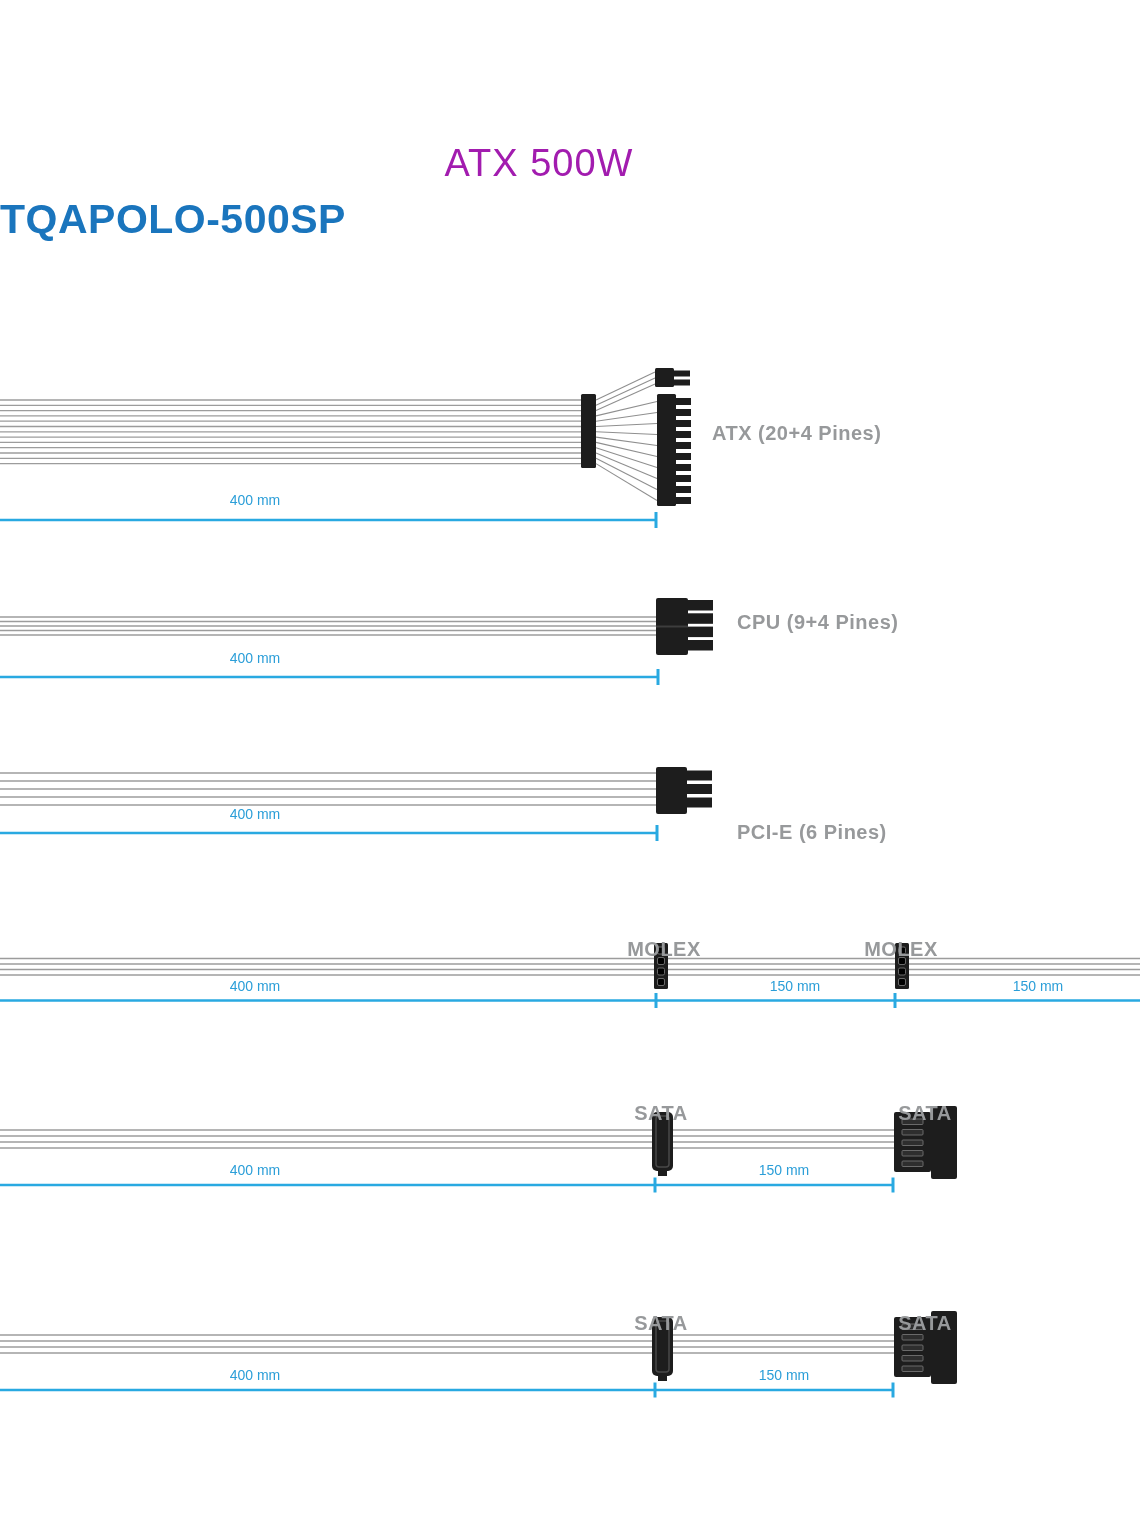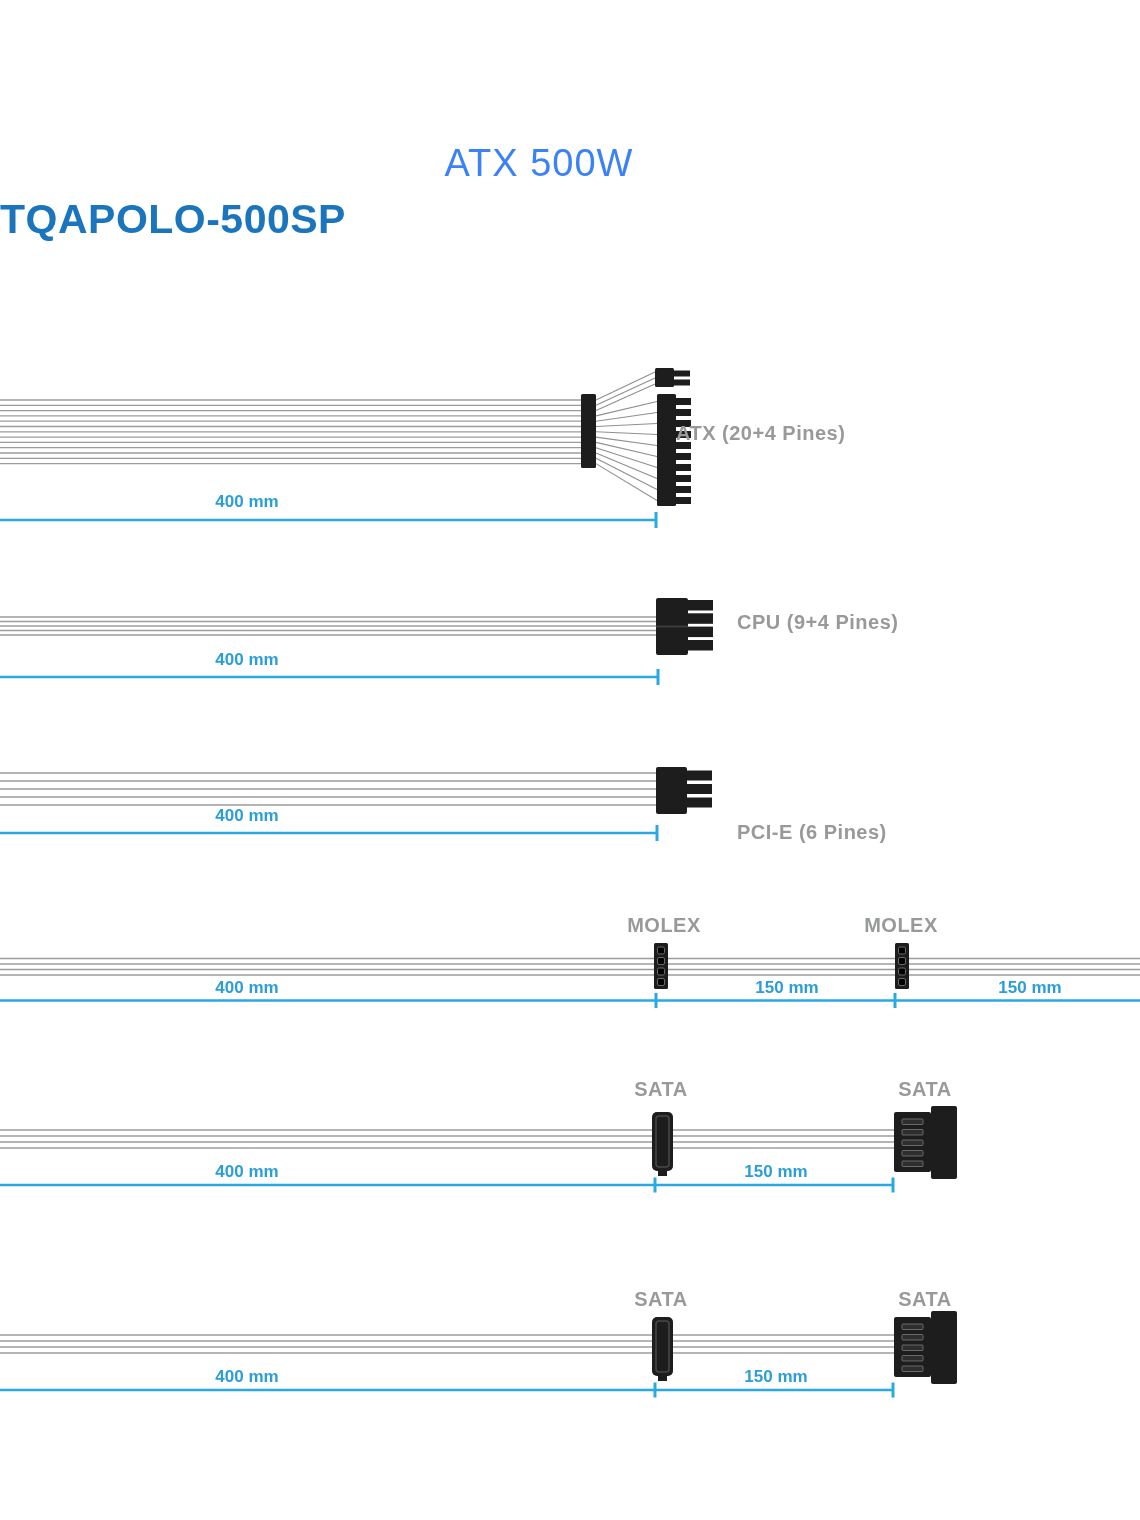--- a/index.html
+++ b/index.html
@@ -1,29 +1,29 @@
 <!DOCTYPE html>
 <html><head>
 <meta charset="utf-8">
 <style>
   html,body{margin:0;padding:0;background:#ffffff;}
   .canvas{
     position:relative;width:1140px;height:1520px;background:#ffffff;overflow:hidden;
     font-family:"Liberation Sans", sans-serif;
   }
   .title-line1{position:absolute;left:0;top:142px;width:1078px;text-align:center;
-    font-size:38px;font-weight:400;color:#3b82f6;letter-spacing:1px;}
+    font-size:38px;font-weight:400;color:#a21caf;letter-spacing:1px;}
   .title-line2{position:absolute;left:0;top:196px;width:1078px;text-align:left;
     font-size:41px;font-weight:700;color:#1a75bd;letter-spacing:0.5px;}
   .row-svg{position:absolute;left:0;}
   .conn-label{position:absolute;font-size:20px;font-weight:700;color:#97999b;
     letter-spacing:0.5px;white-space:nowrap;line-height:1;}
-  .conn-label.centered{transform:translateX(-50%);}
-  .dim-label{position:absolute;font-size:17px;font-weight:700;color:#2b9ed8;
-    white-space:nowrap;line-height:1;transform:translateX(-50%);}
+  .conn-label.centered{transform:translateX(-50%);margin-top:24px;}
+  .dim-label{position:absolute;font-size:14px;font-weight:400;color:#2b9ed8;
+    white-space:nowrap;line-height:1;transform:translateX(-50%);margin-left:8px;}
   .wire{stroke:#9c9c9c;stroke-width:1.3;fill:none;}
   .fan{stroke:#8f8f8f;stroke-width:1.1;fill:none;}
   .blk{fill:#1d1d1d;}
   .dim{stroke:#29a9e1;stroke-width:2.5;fill:none;}
   .tick{stroke:#29a9e1;stroke-width:3;fill:none;}
 </style>
 </head>
 <body>
 
 <div class="canvas">
@@ -85,21 +85,21 @@
       <rect class="blk" x="676" y="115" width="15" height="7"></rect>
       <rect class="blk" x="676" y="126" width="15" height="7"></rect>
       <rect class="blk" x="676" y="137" width="15" height="7"></rect>
     </g>
 
     <g>
       <line class="dim" x1="0" y1="160" x2="656" y2="160"></line>
       <line class="tick" x1="656" y1="152" x2="656" y2="168"></line>
     </g>
   </svg>
-  <div class="conn-label" style="left:676px;top:423px">ATX (20+4 Pines)</div>
+  <div class="conn-label" style="left:712px;top:423px">ATX (20+4 Pines)</div>
   <div class="dim-label" style="left:247px;top:493px">400 mm</div>
 
   <svg class="row-svg" style="top:590px" width="1140" height="100" viewBox="0 0 1140 100">
     <g>
       <line class="wire" x1="0" y1="27" x2="660" y2="27"></line>
       <line class="wire" x1="0" y1="31.5" x2="660" y2="31.5"></line>
       <line class="wire" x1="0" y1="36" x2="660" y2="36"></line>
       <line class="wire" x1="0" y1="40.5" x2="660" y2="40.5"></line>
       <line class="wire" x1="0" y1="45" x2="660" y2="45"></line>
     </g>

